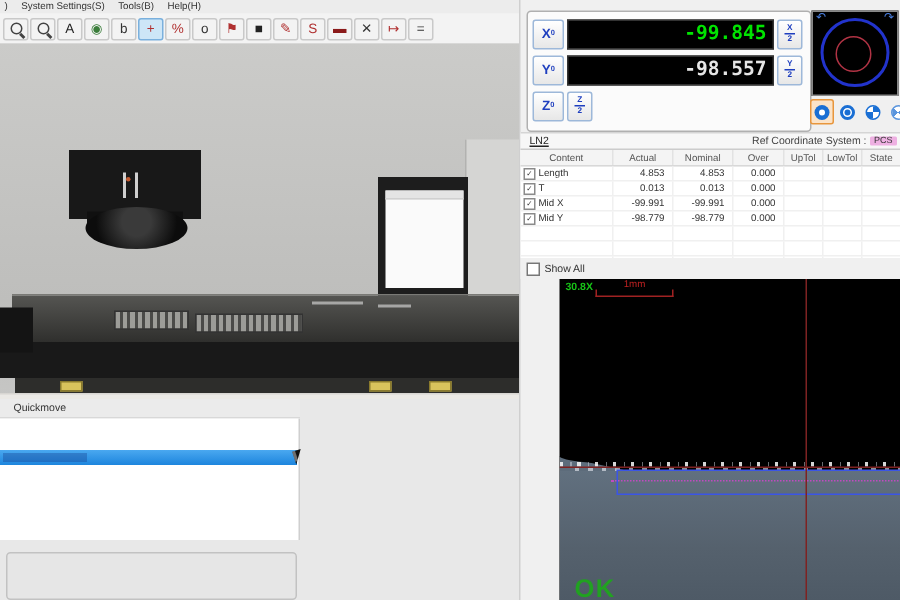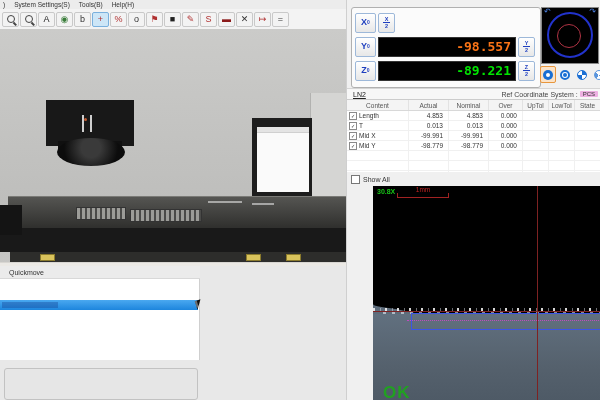--- a/index.html
+++ b/index.html
@@ -196,36 +196,36 @@
     <div class="label-chip" style="left:286px;top:225px"></div>
     <div class="clamp"></div>
     <div class="base"></div>
   </div>
 
   <div id="rightpanel">
 
     <div id="drobox">
         <div class="dro-row" style="top: 4px;">
           <div class="axis-btn">X<sub>0</sub></div>
+          <div class="lcd" style="color: rgb(0, 228, 0);">-99.845</div>
           <div class="half-btn">
             <span>X</span>
             <span class="den">2</span>
           </div>
         </div>
         <div class="dro-row" style="top: 28px;">
           <div class="axis-btn">Y<sub>0</sub></div>
-          <div class="lcd" style="color: #f97316;">-98.557</div>
+          <div class="lcd" style="color: #e5e5e5;">-98.557</div>
           <div class="half-btn">
             <span>Y</span>
             <span class="den">2</span>
           </div>
         </div>
         <div class="dro-row" style="top: 52px;">
           <div class="axis-btn">Z<sub>0</sub></div>
-          <div class="lcd" style="color: rgb(0, 228, 0);">-89.221</div>
           <div class="half-btn">
             <span>Z</span>
             <span class="den">2</span>
           </div>
         </div>
       </div>
 
     <div id="lensview">
       <span class="arr" style="left:2px">↶</span>
       <span class="arr" style="right:2px">↷</span>

